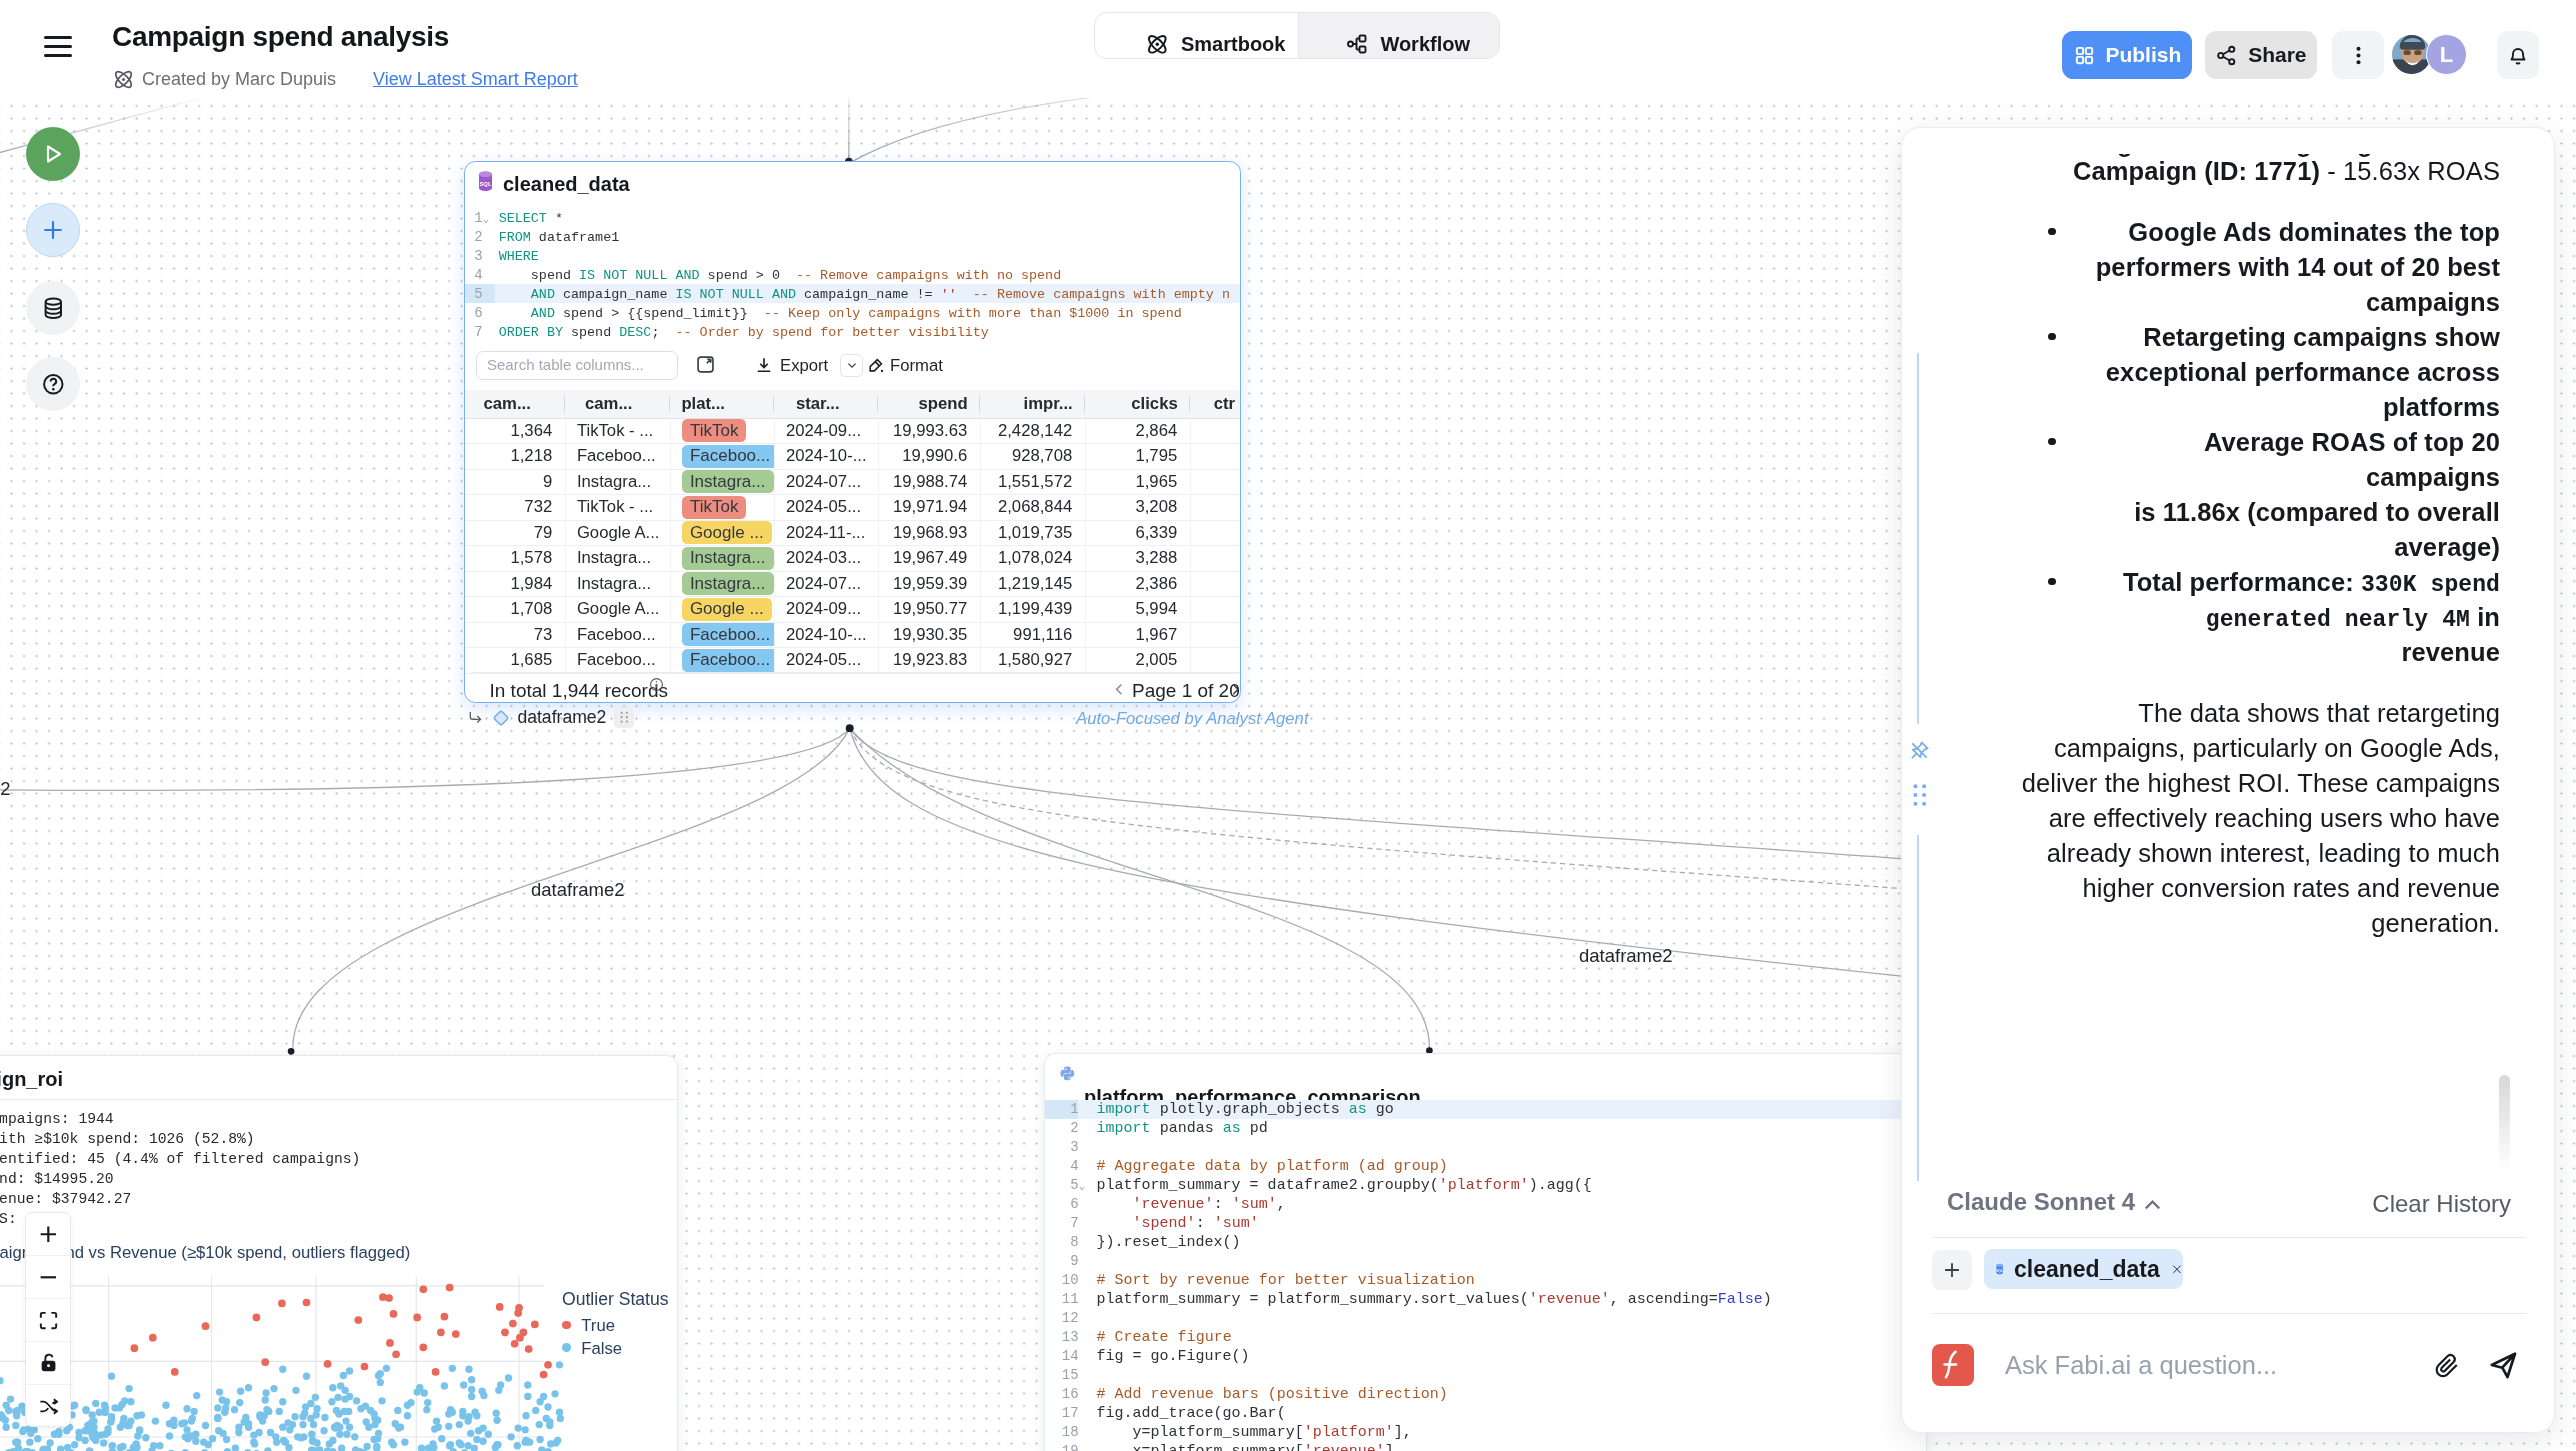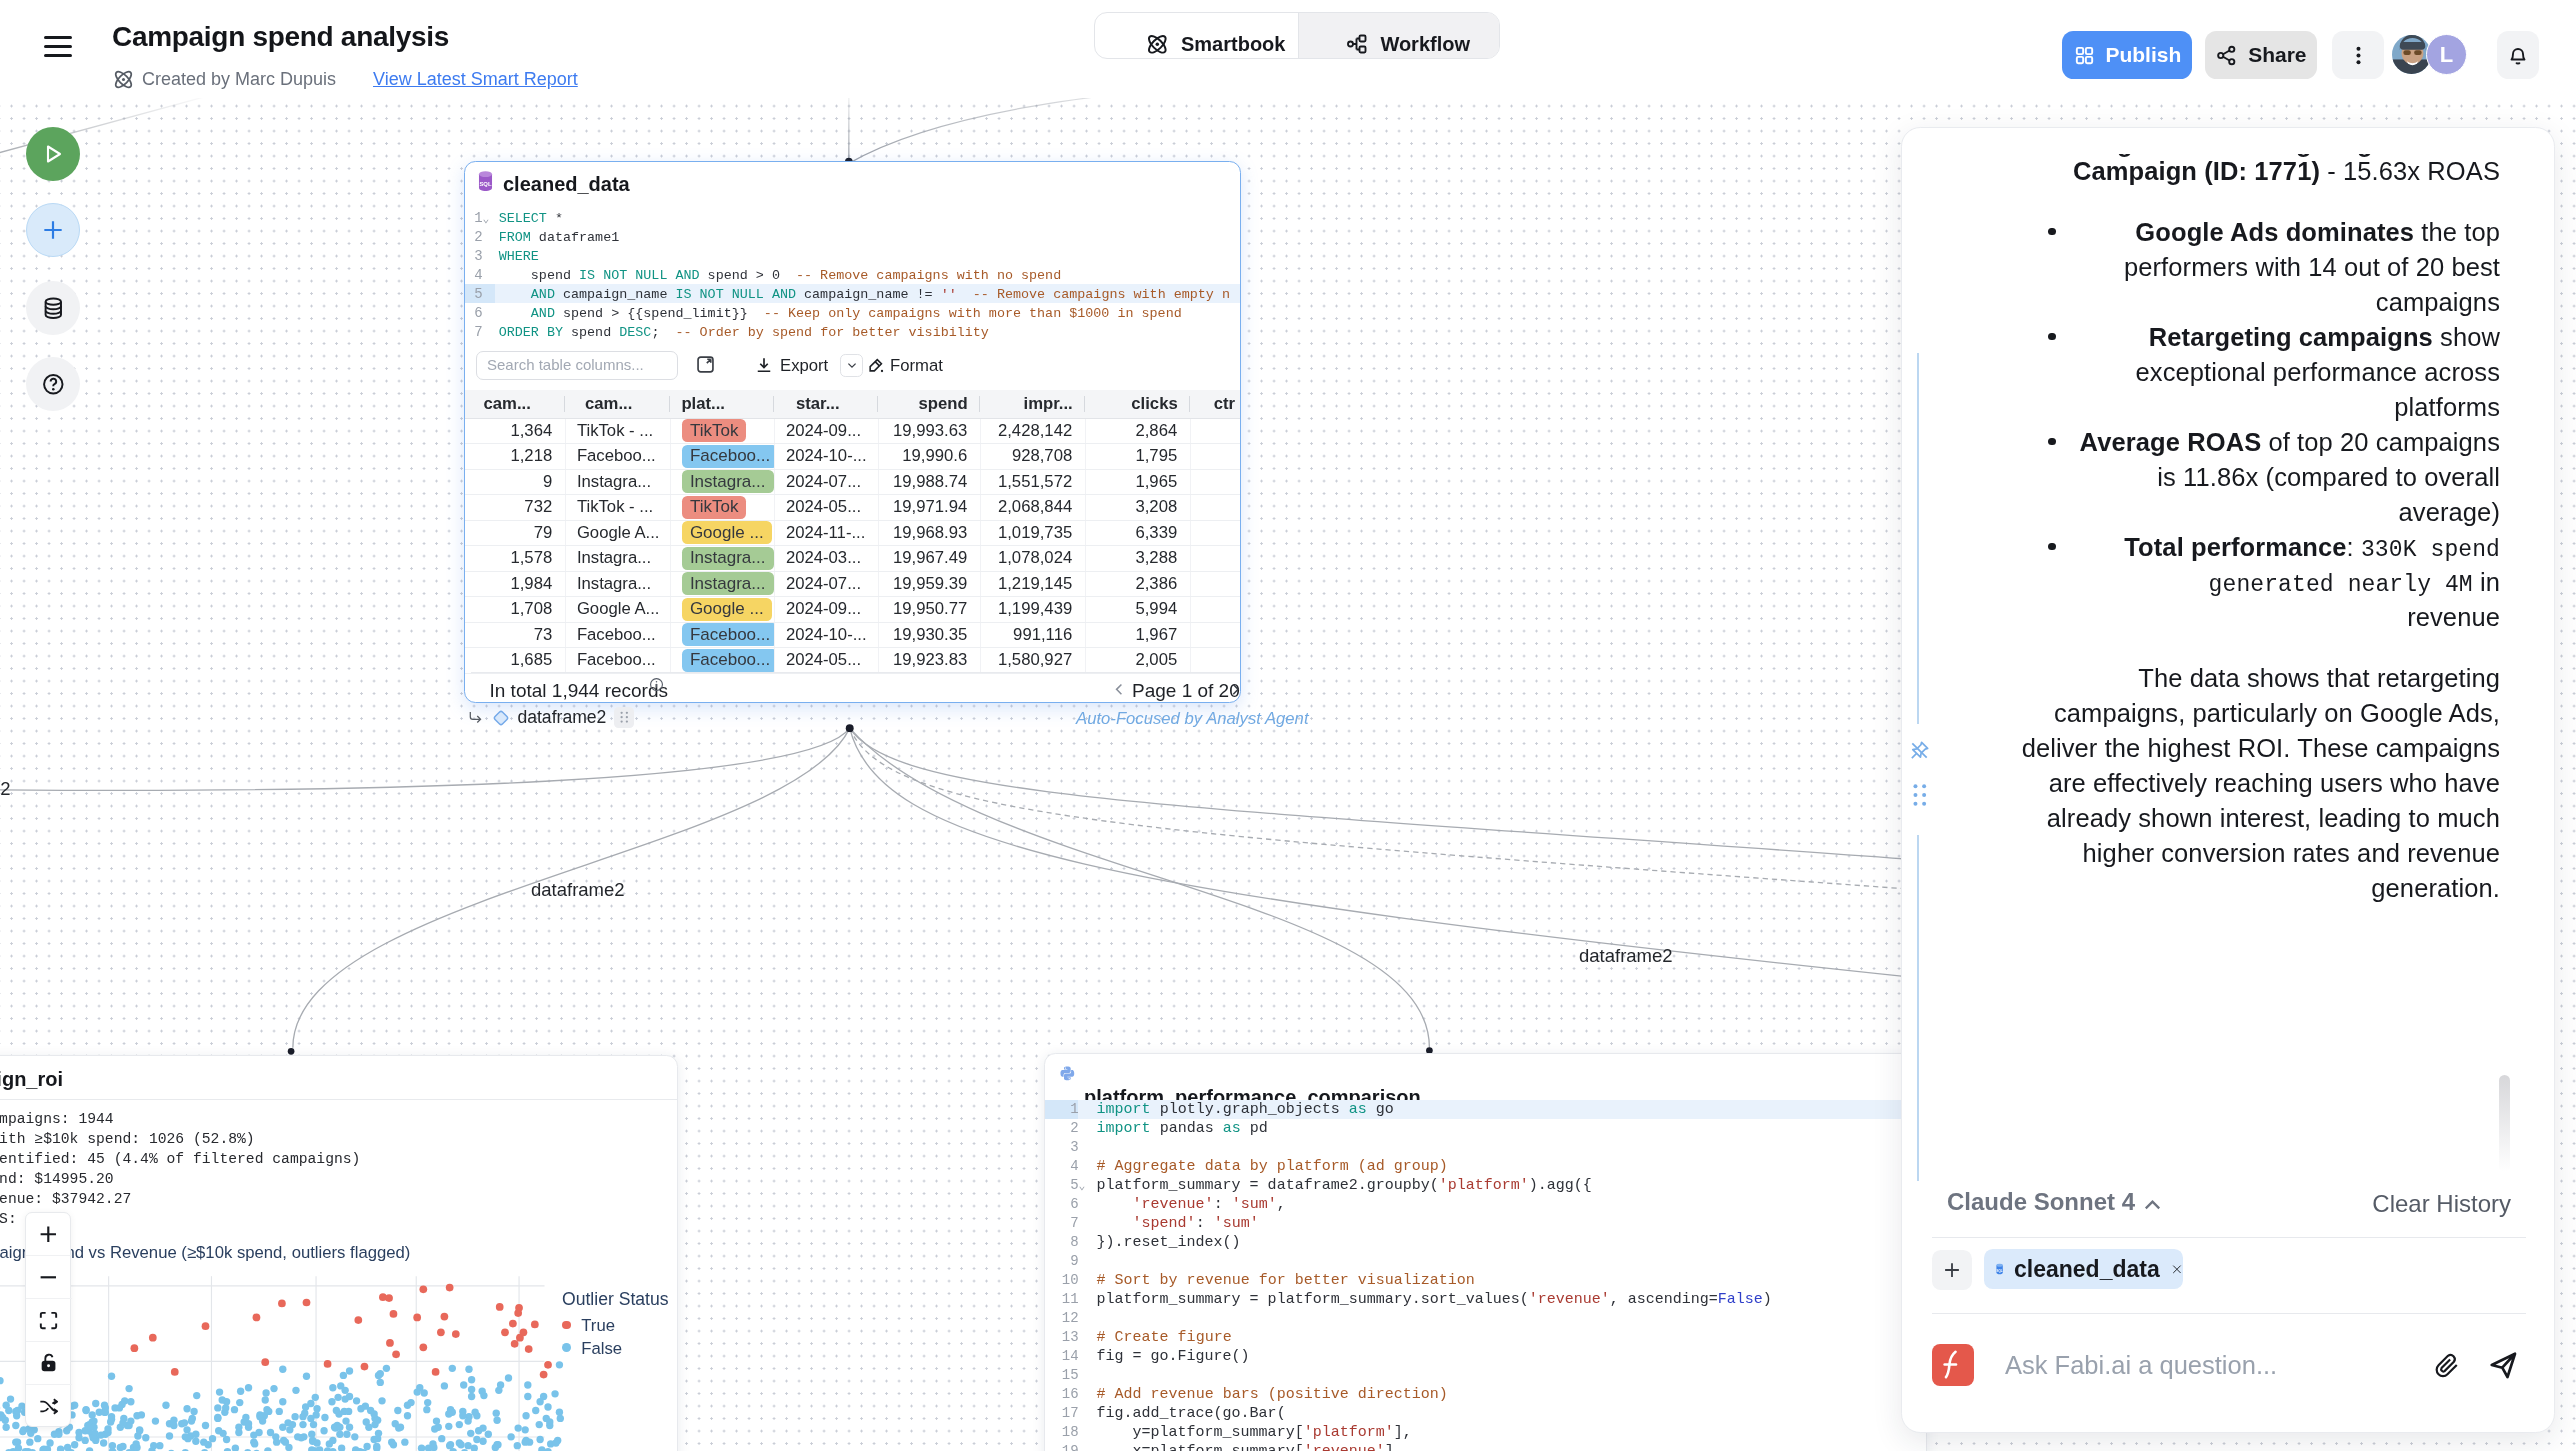--- a/index.html
+++ b/index.html
@@ -101,21 +101,21 @@
 #panel { position:absolute; left:1901px; top:127px; width:654px; height:1306px; background:#fff; border:0.9px solid #E9EBEF; border-radius:19.3px; box-shadow:0 8.8px 30px rgba(30,41,59,0.10); overflow:hidden; }
 #chat { position:absolute; left:0; top:25.5px; width:654px; height:1029px; overflow:hidden; }
 .msg { position:absolute; left:93px; top:0px; width:505px; font-size:25.5px; line-height:35px; color:#17191E; letter-spacing:0.1px;text-align:right;}
 .msg code { font-family:"Liberation Mono", monospace; font-size:23px; line-height:1; }
 .msg .ind1 { padding-left:71px; }
 .msg ul { list-style:none; }
 .msg li { position:relative; }
 .msg .l2 li { padding-left:141px; }
 .msg .l2 li:before { content:""; position:absolute; left:122px; top:13px; width:7.5px; height:7.5px; border-radius:50%; background:#17191E; }
 .msg .l1 { margin-top:26px; }
-.msg .l1 li { padding-left:71px; }
+.msg .l1 li { padding-left:71px;font-weight:bold; }
 .msg .l1 li:before { content:""; position:absolute; left:53px; top:13px; width:7.5px; height:7.5px; border-radius:50%; background:#17191E; }
 .msg p.para { margin-top:24px; }
 .msg .l2 { margin-top:23px; }
 .guideline { position:absolute; left:15.4px; width:1.3px; background:#BCD7F1; }
 .modelrow { position:absolute; left:0px; top:1055px; width:654px; height:42px; font-size:24px; }
 .mname { position:absolute; left:45px; top:5.3px; color:#6E7480; font-weight:700; }
 .clearh { position:absolute; right:45px; top:7px; color:#555B66; }
 .pdiv { position:absolute; left:30px; width:594px; height:0.9px; background:#E7E9ED; }
 .plusbtn { position:absolute; left:30px; top:1122px; width:40px; height:40px; background:#F2F3F5; border-radius:8.8px; }
 .ctxchip { position:absolute; left:82px; top:1121px; width:199px; height:40px; background:#DBEAFB; border-radius:8.8px; display:flex; align-items:center; }

